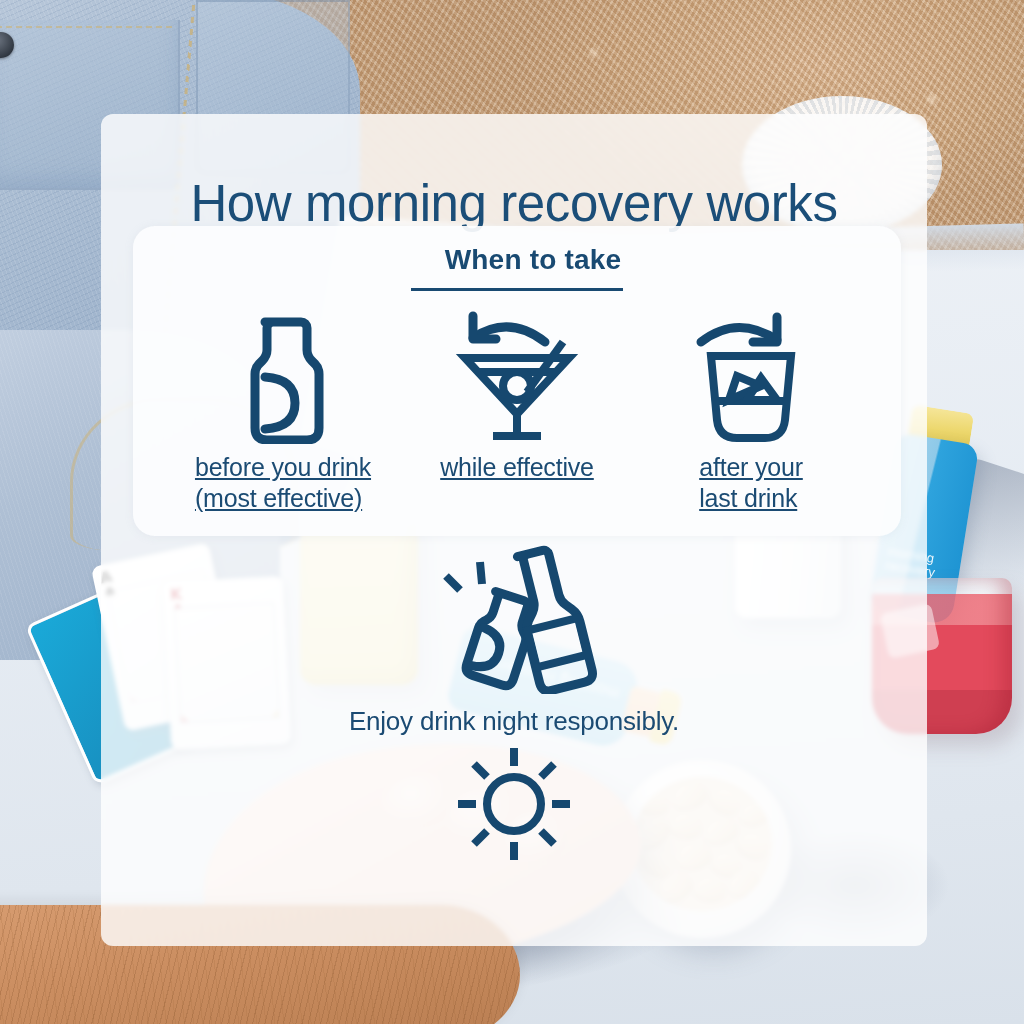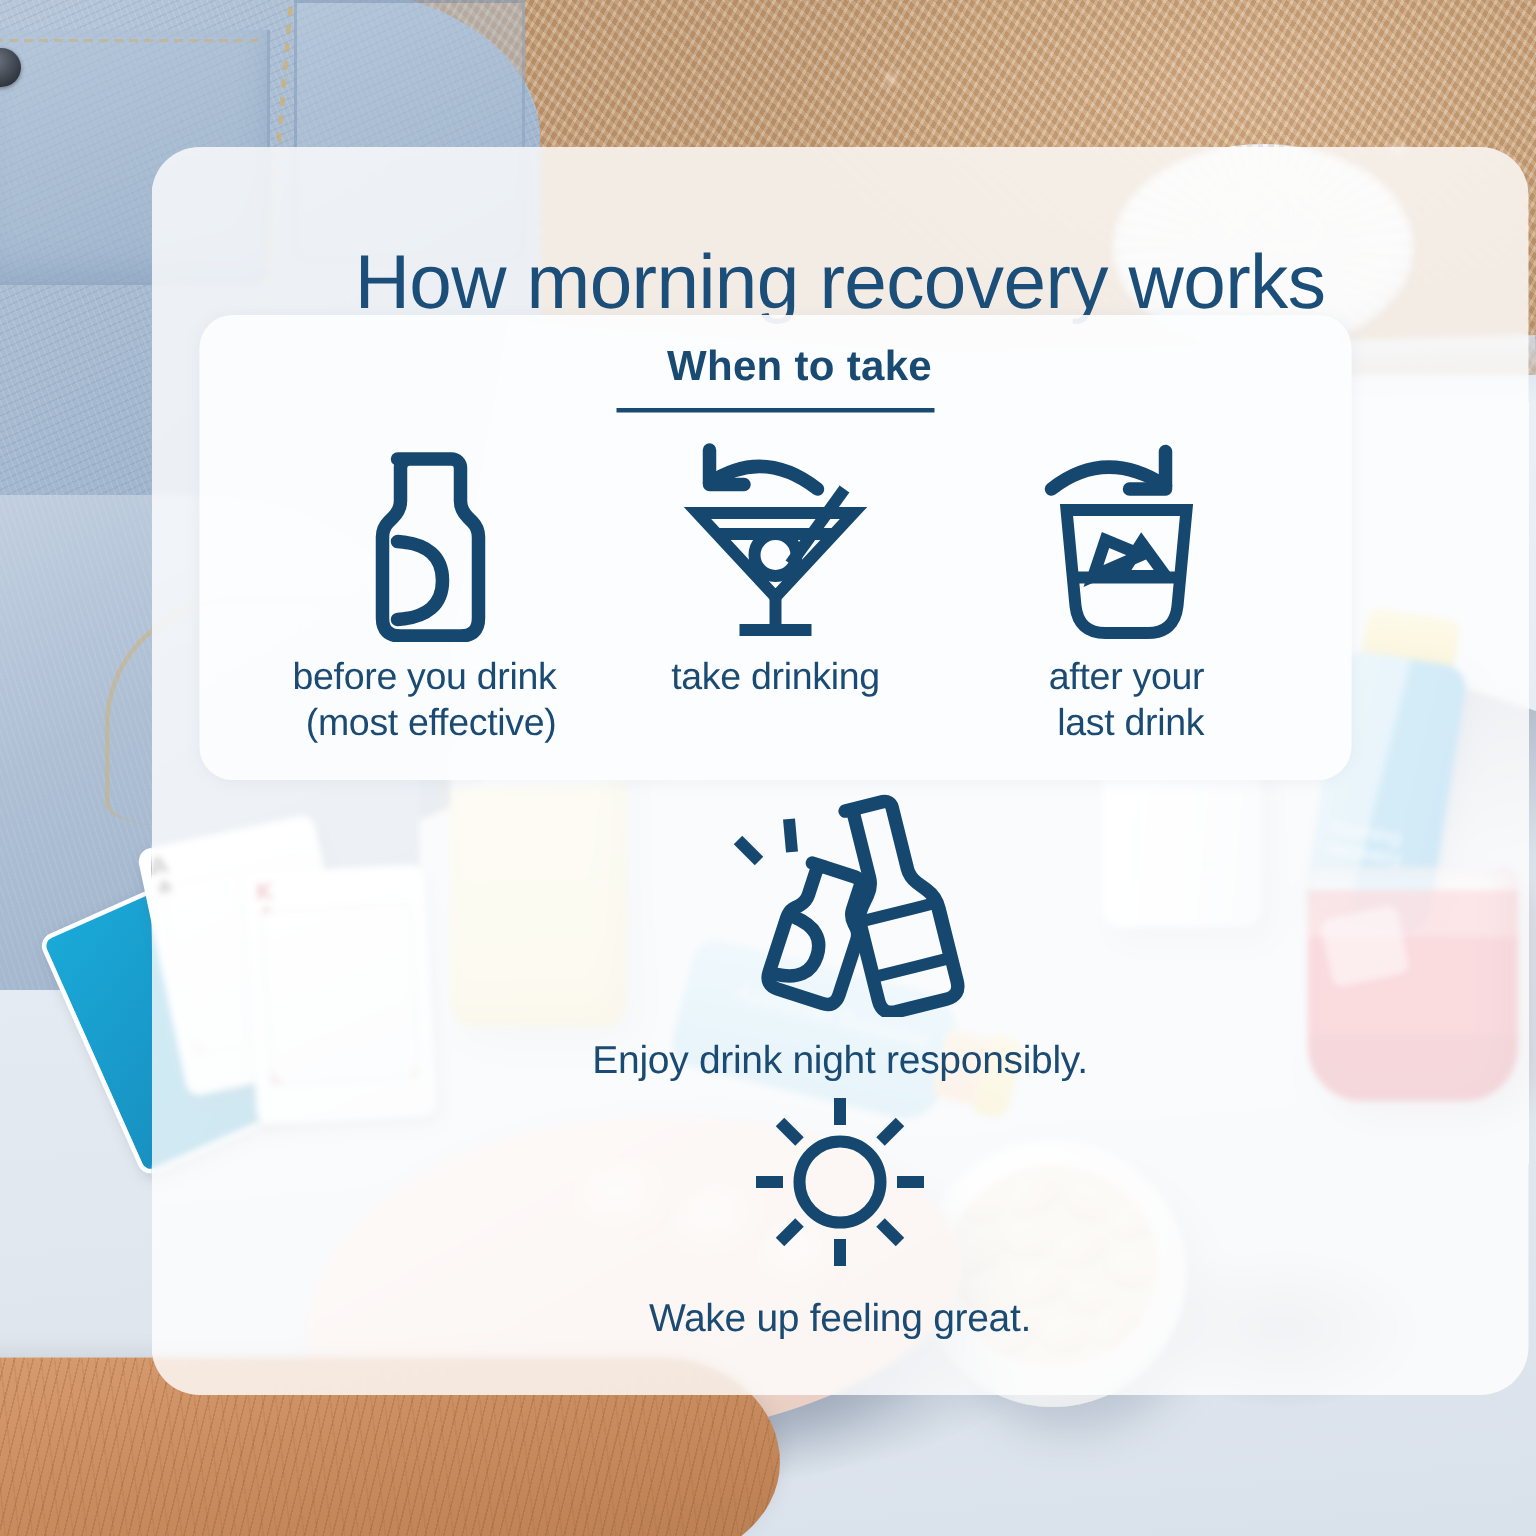--- a/index.html
+++ b/index.html
@@ -358,23 +358,23 @@
     width: 200px; height: 138px;
     border-radius: 50%;
     background:
       repeating-conic-gradient(from 0deg, rgba(255,255,255,.9) 0deg 3deg, rgba(228,233,238,.9) 3deg 6deg);
     box-shadow: inset 0 -8px 14px rgba(170,180,195,.35);
   }
 
   
   .overlay-panel {
     position: absolute;
-    left: 101px; top: 98px;
-    width: 918px; height: 832px;
-    border-radius: 32px;
+    left: 101px; top: 114px;
+    width: 826px; height: 832px;
+    border-radius: 12px;
     background: rgba(255,255,255,.80);
     backdrop-filter: blur(2px);
   }
 
   .hero-title {
     position: absolute;
     left: 0; right: 0; top: 26px;
     text-align: center;
     color: #1b4e78;
     font-size: 51px;
@@ -426,26 +426,27 @@
     align-items: center;
   }
   .step .icon-wrap {
     height: 140px;
     display: flex;
     align-items: center;
     justify-content: center;
   }
   .step .caption {
     margin-top: 4px;
-    text-align: right;
+    text-align: left;
     color: #1b4b73;
     font-size: 25px;
     line-height: 31px;
     font-weight: 400;
     letter-spacing: -0.2px;
+    text-decoration: underline;
   }
 
   
   .lower-block {
     position: absolute;
     left: 0; right: 0;
     display: flex;
     flex-direction: column;
     align-items: center;
   }
@@ -587,21 +588,21 @@
               <path class="st-thin" d="M14 50 H118 L66 106 Z"></path>
               <path class="st-thin" d="M26 64 H106"></path>
 
               <path class="st-thin" d="M66 106 V124"></path>
               <path class="st-thin" d="M42 128 H90"></path>
 
               <circle cx="66" cy="78" r="14" fill="none" stroke="#16486f" stroke-width="8"></circle>
             </svg>
           </div>
           <div class="caption">
-            <span>take drinking</span>
+            <span>while effective</span>
           </div>
         </div>
 
         <div class="step">
           <div class="icon-wrap">
             <svg width="132" height="140" viewBox="0 0 132 140" aria-hidden="true">
 
               <path class="st" d="M16 34 q36 -28 76 -2"></path>
               <path class="st" d="M92 9 v25 h-24"></path>
 
@@ -651,17 +652,16 @@
             <line x1="66" y1="100" x2="66" y2="118"></line>
             <line x1="10" y1="62" x2="28" y2="62"></line>
             <line x1="104" y1="62" x2="122" y2="62"></line>
             <line x1="26" y1="22" x2="39" y2="35"></line>
             <line x1="93" y1="89" x2="106" y2="102"></line>
             <line x1="106" y1="22" x2="93" y2="35"></line>
             <line x1="39" y1="89" x2="26" y2="102"></line>
           </g>
         </svg>
       </div>
-      <div class="lcaption">Wake up feeling great.</div>
     </div>
 
   </div>
 </div>
 
 </body></html>

